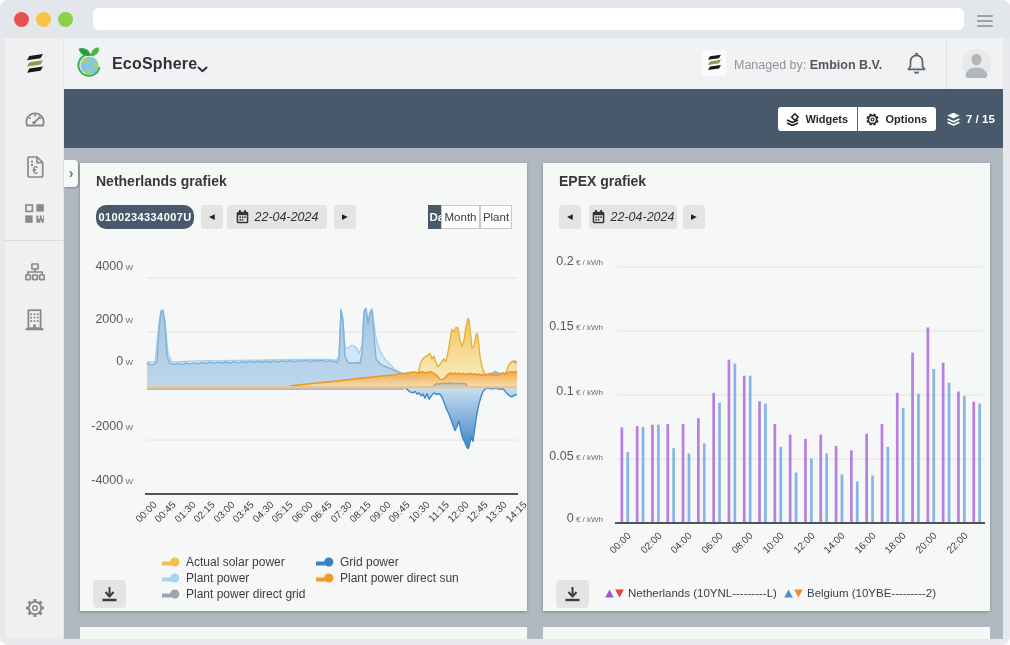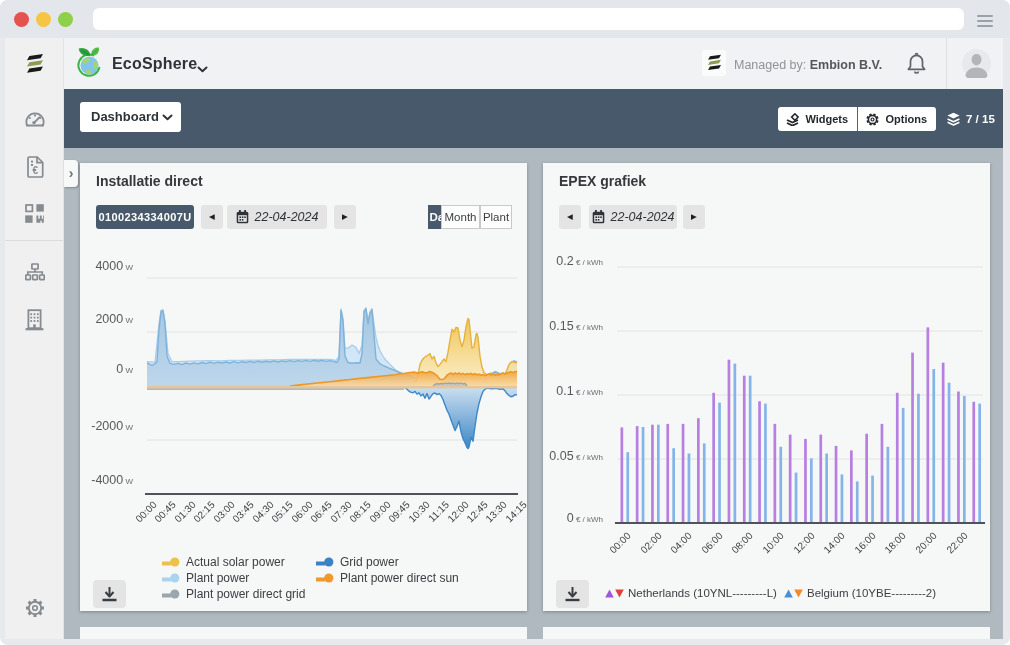--- a/index.html
+++ b/index.html
@@ -23,21 +23,21 @@
 .wog { left:778px; top:107px; width:158px; height:24px; background:#fff; border-radius:3px; display:flex; }
 .wog .cell { flex:1; display:flex; align-items:center; justify-content:center; gap:6px; font-size:11px; font-weight:bold; color:#23282c; }
 .wog .cell+.cell { border-left:1px solid #4d7c0f; }
 .lay { left:946px; top:112px; display:flex; align-items:center; gap:5px; color:#fff; font-size:11.5px; font-weight:bold; }
 .content { left:64px; top:148px; width:939px; height:491px; background:#b0b9c0; }
 .tab { left:64px; top:160px; width:14px; height:27px; background:#f7f8f8; border-radius:0 4px 4px 0; box-shadow:1px 1px 2px rgba(0,0,0,0.25); color:#70757a; font-size:14px; line-height:26px; text-align:center; font-weight:bold; }
 .card { top:163px; width:447px; height:448px; background:#f6f7f7; box-shadow:0 1px 3px rgba(50,60,70,0.4); }
 .card2r { top:627px; width:447px; height:12px; background:#f6f7f7; }
 .ct { position:absolute; left:16px; top:10px; font-size:14px; font-weight:bold; color:#36393c; }
 .btn { position:absolute; top:42px; height:24px; background:#e4e4e5; border-radius:3px; color:#2f3338; }
-.btn.dark { background:#47596b; color:#fff; font-size:11px; font-weight:bold; letter-spacing:0.4px; text-align:center; line-height:24px; }
+.btn.dark { background:#47596b; color:#fff; font-size:11px; font-weight:bold; letter-spacing:0.4px; text-align:center; line-height:24px;border-radius:10px; }
 .arr { width:22px; text-align:center; line-height:24px; font-size:7.5px; color:#1d2125; }
 .date { font-size:12.5px; display:flex; align-items:center; justify-content:center; gap:6px;font-style:italic; }
 .seg { position:absolute; top:42px; height:24px; font-size:11.5px; line-height:22px; text-align:center; }
 .seg.on { background:#47596b; color:#fff; border:1px solid #47596b; font-weight:bold; }
 .seg.off { background:#fdfdfd; color:#3c4044; border:1px solid #c8c9cb; }
 .yt { position:absolute; right:394px; width:60px; text-align:right; font-size:12.5px; color:#57595c; }
 .yt2 { position:absolute; left:5px; width:55px; text-align:right; font-size:12.5px; color:#57595c; }
 .u { font-size:8px; color:#6a6d70; }
 .xt { position:absolute; font-size:10px; color:#3d3f42; white-space:nowrap; transform:rotate(-45deg); transform-origin:100% 0; }
 .c1svg { position:absolute; left:56px; top:86px; }
@@ -92,23 +92,20 @@
         <path d="M8.6 19.5 a2 2 0 0 0 3.9 0" fill="none" stroke="#5e6367" stroke-width="1.6"></path>
       </svg></div>
   <div class="abs vsep"></div>
   <div class="abs" style="left:962px;top:49px"><svg width="29" height="29" viewBox="0 0 29 29">
         <circle cx="14.5" cy="14.5" r="14.5" fill="#e7e9ea"></circle>
         <path d="M9.6 10.6 c0 -3.2 1.9 -5.6 4.9 -5.6 c3 0 4.9 2.4 4.9 5.6 c0 3.2 -2 5.8 -4.9 5.8 c-2.9 0 -4.9 -2.6 -4.9 -5.8 Z" fill="#b2b6b9"></path>
         <path d="M3.4 27 c0.4 -5.4 5.3 -8.6 11.1 -8.6 c5.8 0 10.7 3.2 11.1 8.6 a14.5 14.5 0 0 1 -22.2 0 Z" fill="#b2b6b9"></path>
       </svg></div>
 
   <div class="abs darkbar"></div>
-  <div class="abs dashbtn">Dashboard <svg width="11" height="7" viewBox="0 0 11 7">
-        <path d="M1.5 1.5 L5.5 5.2 L9.5 1.5" fill="none" stroke="#2f343a" stroke-width="2" stroke-linecap="round" stroke-linejoin="round"></path>
-      </svg></div>
   <div class="abs wog">
       <div class="cell"><svg width="13" height="13" viewBox="0 0 13 13">
           <path d="M8.9 0.8 L12.2 4.1 L8.9 7.4 L5.6 4.1 Z" fill="none" stroke="#23282c" stroke-width="1.5"></path>
           <path d="M1 7 L6.5 9.6 L12 7" fill="none" stroke="#23282c" stroke-width="1.7" stroke-linejoin="round"></path>
           <path d="M1 10 L6.5 12.6 L12 10" fill="none" stroke="#23282c" stroke-width="1.7" stroke-linejoin="round"></path>
         </svg> Widgets</div>
       <div class="cell"><svg width="13" height="13" viewBox="0 0 13 13">
           <line x1="10.30" y1="8.04" x2="12.16" y2="8.79" stroke="#23282c" stroke-width="2.4"></line>
           <line x1="8.10" y1="10.27" x2="8.88" y2="12.12" stroke="#23282c" stroke-width="2.4"></line>
           <line x1="4.96" y1="10.30" x2="4.21" y2="12.16" stroke="#23282c" stroke-width="2.4"></line>
@@ -182,41 +179,41 @@
         <line x1="5.6" y1="14.4" x2="3.6" y2="16.4" stroke="#868b8f" stroke-width="2.9"></line>
         <line x1="3.8" y1="10.0" x2="1.0" y2="10.0" stroke="#868b8f" stroke-width="2.9"></line>
         <line x1="5.6" y1="5.6" x2="3.6" y2="3.6" stroke="#868b8f" stroke-width="2.9"></line>
         <line x1="10.0" y1="3.8" x2="10.0" y2="1.0" stroke="#868b8f" stroke-width="2.9"></line>
         <line x1="14.4" y1="5.6" x2="16.4" y2="3.6" stroke="#868b8f" stroke-width="2.9"></line>
         <circle cx="10" cy="10" r="6.2" fill="none" stroke="#868b8f" stroke-width="1.9"></circle>
         <circle cx="10" cy="10" r="2.3" fill="#f0f0f1" stroke="#868b8f" stroke-width="1.6"></circle>
       </svg></div>
 
   <div class="abs card" style="left:80px">
-    <div class="ct">Installatie direct</div>
+    <div class="ct">Netherlands grafiek</div>
     <div class="btn dark" style="left:16px;width:98px">0100234334007U</div>
     <div class="btn arr" style="left:121px">◀</div>
     <div class="btn date" style="left:147px;width:100px"><svg class="cal" width="13" height="14" viewBox="0 0 13 14">
           <rect x="0.7" y="1.7" width="11.6" height="11.6" rx="1.5" fill="#2f3338"></rect>
           <rect x="2.2" y="5.2" width="8.6" height="6.6" fill="#e4e4e5"></rect>
           <rect x="3" y="0" width="1.8" height="3" fill="#2f3338"></rect>
           <rect x="8.2" y="0" width="1.8" height="3" fill="#2f3338"></rect>
           <rect x="3.4" y="6.4" width="1.6" height="1.6" fill="#2f3338"></rect>
           <rect x="5.8" y="6.4" width="1.6" height="1.6" fill="#2f3338"></rect>
           <rect x="8.2" y="6.4" width="1.6" height="1.6" fill="#2f3338"></rect>
           <rect x="3.4" y="9" width="1.6" height="1.6" fill="#2f3338"></rect>
           <rect x="5.8" y="9" width="1.6" height="1.6" fill="#2f3338"></rect>
         </svg>22-04-2024</div>
     <div class="btn arr" style="left:254px">▶</div>
     <div class="seg on" style="left:348px;width:24px">Day</div>
     <div class="seg off" style="left:361px;width:39px">Month</div>
     <div class="seg off" style="left:400px;width:32px">Plant</div>
     <span class="yt" style="top:95.5px">4000<span class="u"> W</span></span>
 <span class="yt" style="top:149.0px">2000<span class="u"> W</span></span>
-<span class="yt" style="top:199px">0<span class="u"> W</span></span>
+<span class="yt" style="top:191px">0<span class="u"> W</span></span>
 <span class="yt" style="top:256.0px">-2000<span class="u"> W</span></span>
 <span class="yt" style="top:309.5px">-4000<span class="u"> W</span></span>
     <svg class="c1svg" width="385" height="270" viewBox="0 0 385 270">
 <defs>
 <linearGradient id="glb" x1="0" y1="0" x2="0" y2="1">
             <stop offset="0" stop-color="#a3c7e3"></stop>
             <stop offset="1" stop-color="#bcd5ea"></stop>
           </linearGradient>
 <linearGradient id="gye" x1="0" y1="0" x2="0" y2="1">
             <stop offset="0" stop-color="#f0c14a"></stop>

